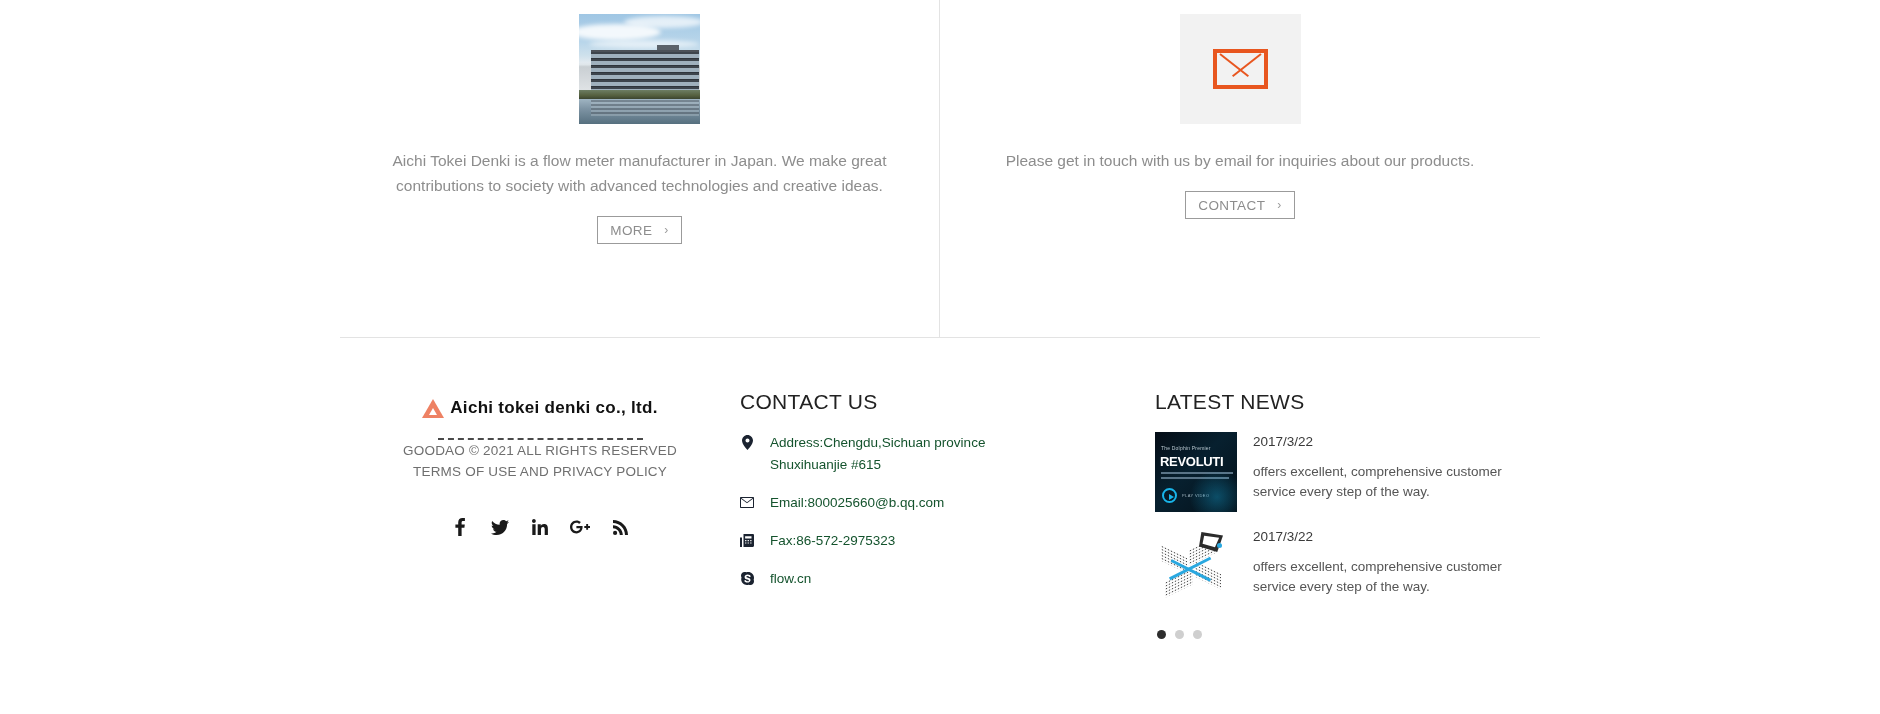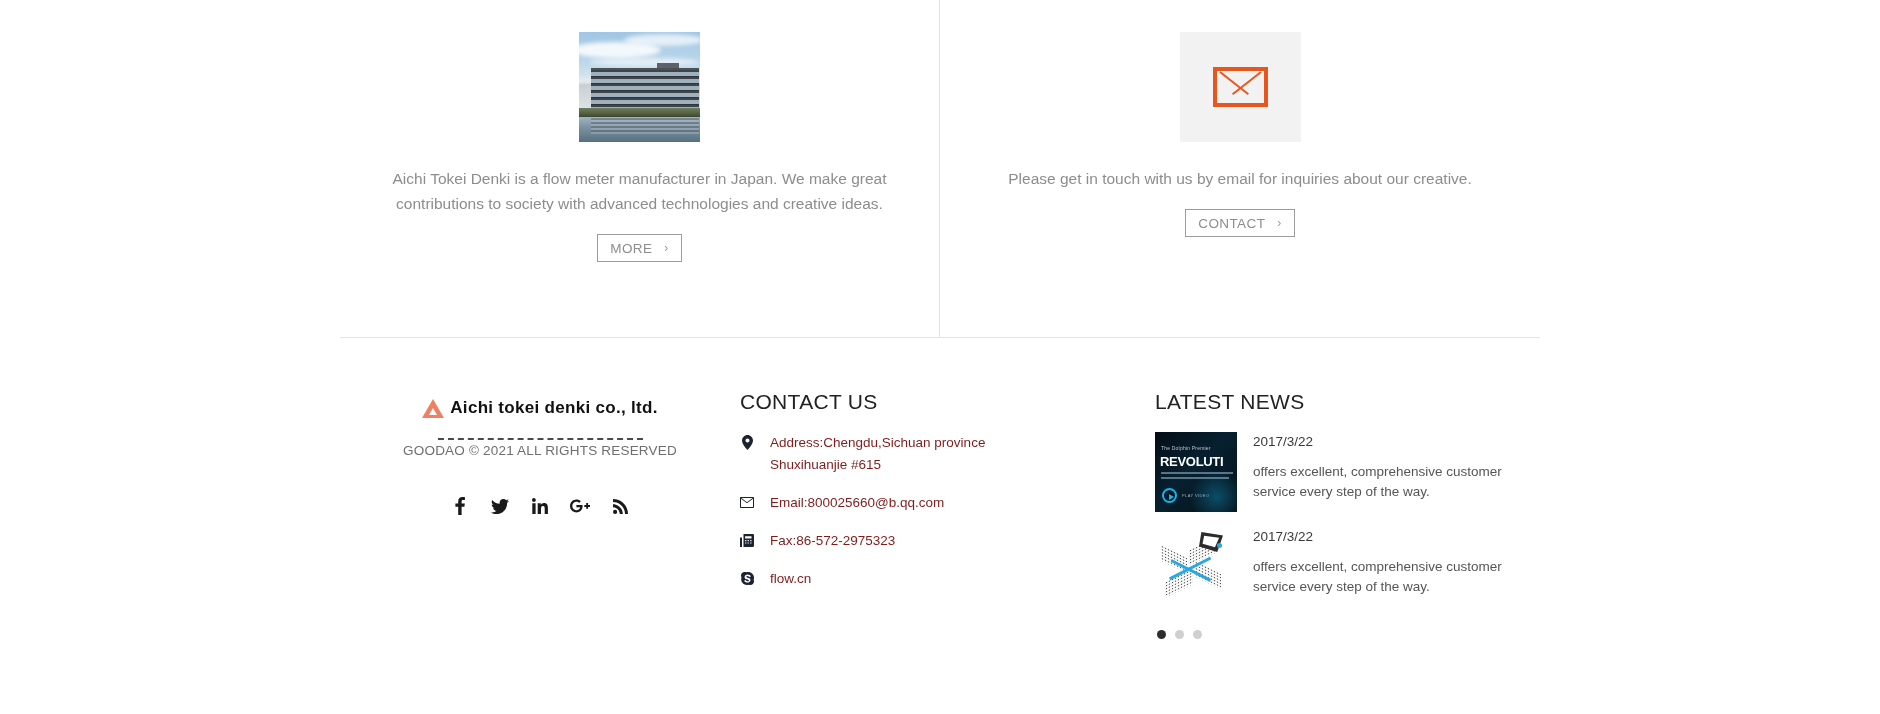--- a/index.html
+++ b/index.html
@@ -19,21 +19,21 @@
     left: 340px; top: 0;
     width: 1200px; height: 337px;
     display: flex;
   }
   .panel {
     width: 600px;
     height: 337px;
     display: flex;
     flex-direction: column;
     align-items: center;
-    padding-top: 32px;
+    padding-top: 14px;
   }
   .panel-left { border-right: 1px solid #e3e3e3; }
 
   .media-box {
     width: 121px;
     height: 110px;
     overflow: hidden;
   }
 
   
@@ -228,21 +228,21 @@
     letter-spacing: .3px;
     margin-bottom: 18px;
   }
 
   .contact-list { display: flex; flex-direction: column; gap: 16px; }
   .contact-item {
     display: flex;
     align-items: flex-start;
     gap: 16px;
     font-size: 13.5px;
-    color: #7f1d1d;
+    color: #14532d;
     line-height: 22px;
   }
   .contact-item .c-ico {
     width: 14px; min-width: 14px; height: 18px;
     display: flex; align-items: center; justify-content: center;
     margin-top: 1px;
   }
   .contact-item svg { display: block; fill: #1b2330; }
   .contact-item .c-txt { white-space: pre-line; }
 
@@ -334,21 +334,21 @@
       <button class="pill-btn">
         <span>MORE</span>
         <span class="chev">›</span>
       </button>
     </div>
 
     <div class="panel panel-right">
       <div class="media-box email-box">
         <div class="envelope"></div>
       </div>
-      <div class="panel-text">Please get in touch with us by email for inquiries about our creative.</div>
+      <div class="panel-text">Please get in touch with us by email for inquiries about our products.</div>
       <button class="pill-btn">
         <span>CONTACT</span>
         <span class="chev">›</span>
       </button>
     </div>
   </div>
 
   <div class="hr-main"></div>
 
   <div class="footer">
@@ -356,20 +356,21 @@
     <div class="col-brand">
       <div class="logo-row">
         <span class="logo-tri"></span>
         <span class="logo-text">Aichi tokei denki co., ltd.</span>
       </div>
 
       <div class="dash-sep"></div>
 
       <div class="copyright">
         <div>GOODAO © 2021 ALL RIGHTS RESERVED</div>
+        <div>TERMS OF USE AND PRIVACY POLICY</div>
       </div>
 
       <div class="social-row">
         <span class="s-ico">
           <svg width="12" height="18" viewBox="0 0 12 18">
               <path d="M7.6 18V9.8h2.8l.4-3.2H7.6V4.5c0-.9.3-1.6 1.6-1.6h1.7V.1C10.6.1 9.6 0 8.4 0 5.9 0 4.2 1.5 4.2 4.2v2.4H1.4v3.2h2.8V18h3.4z"></path>
             </svg>
         </span>
         <span class="s-ico">
           <svg width="18" height="15" viewBox="0 0 18 15">

